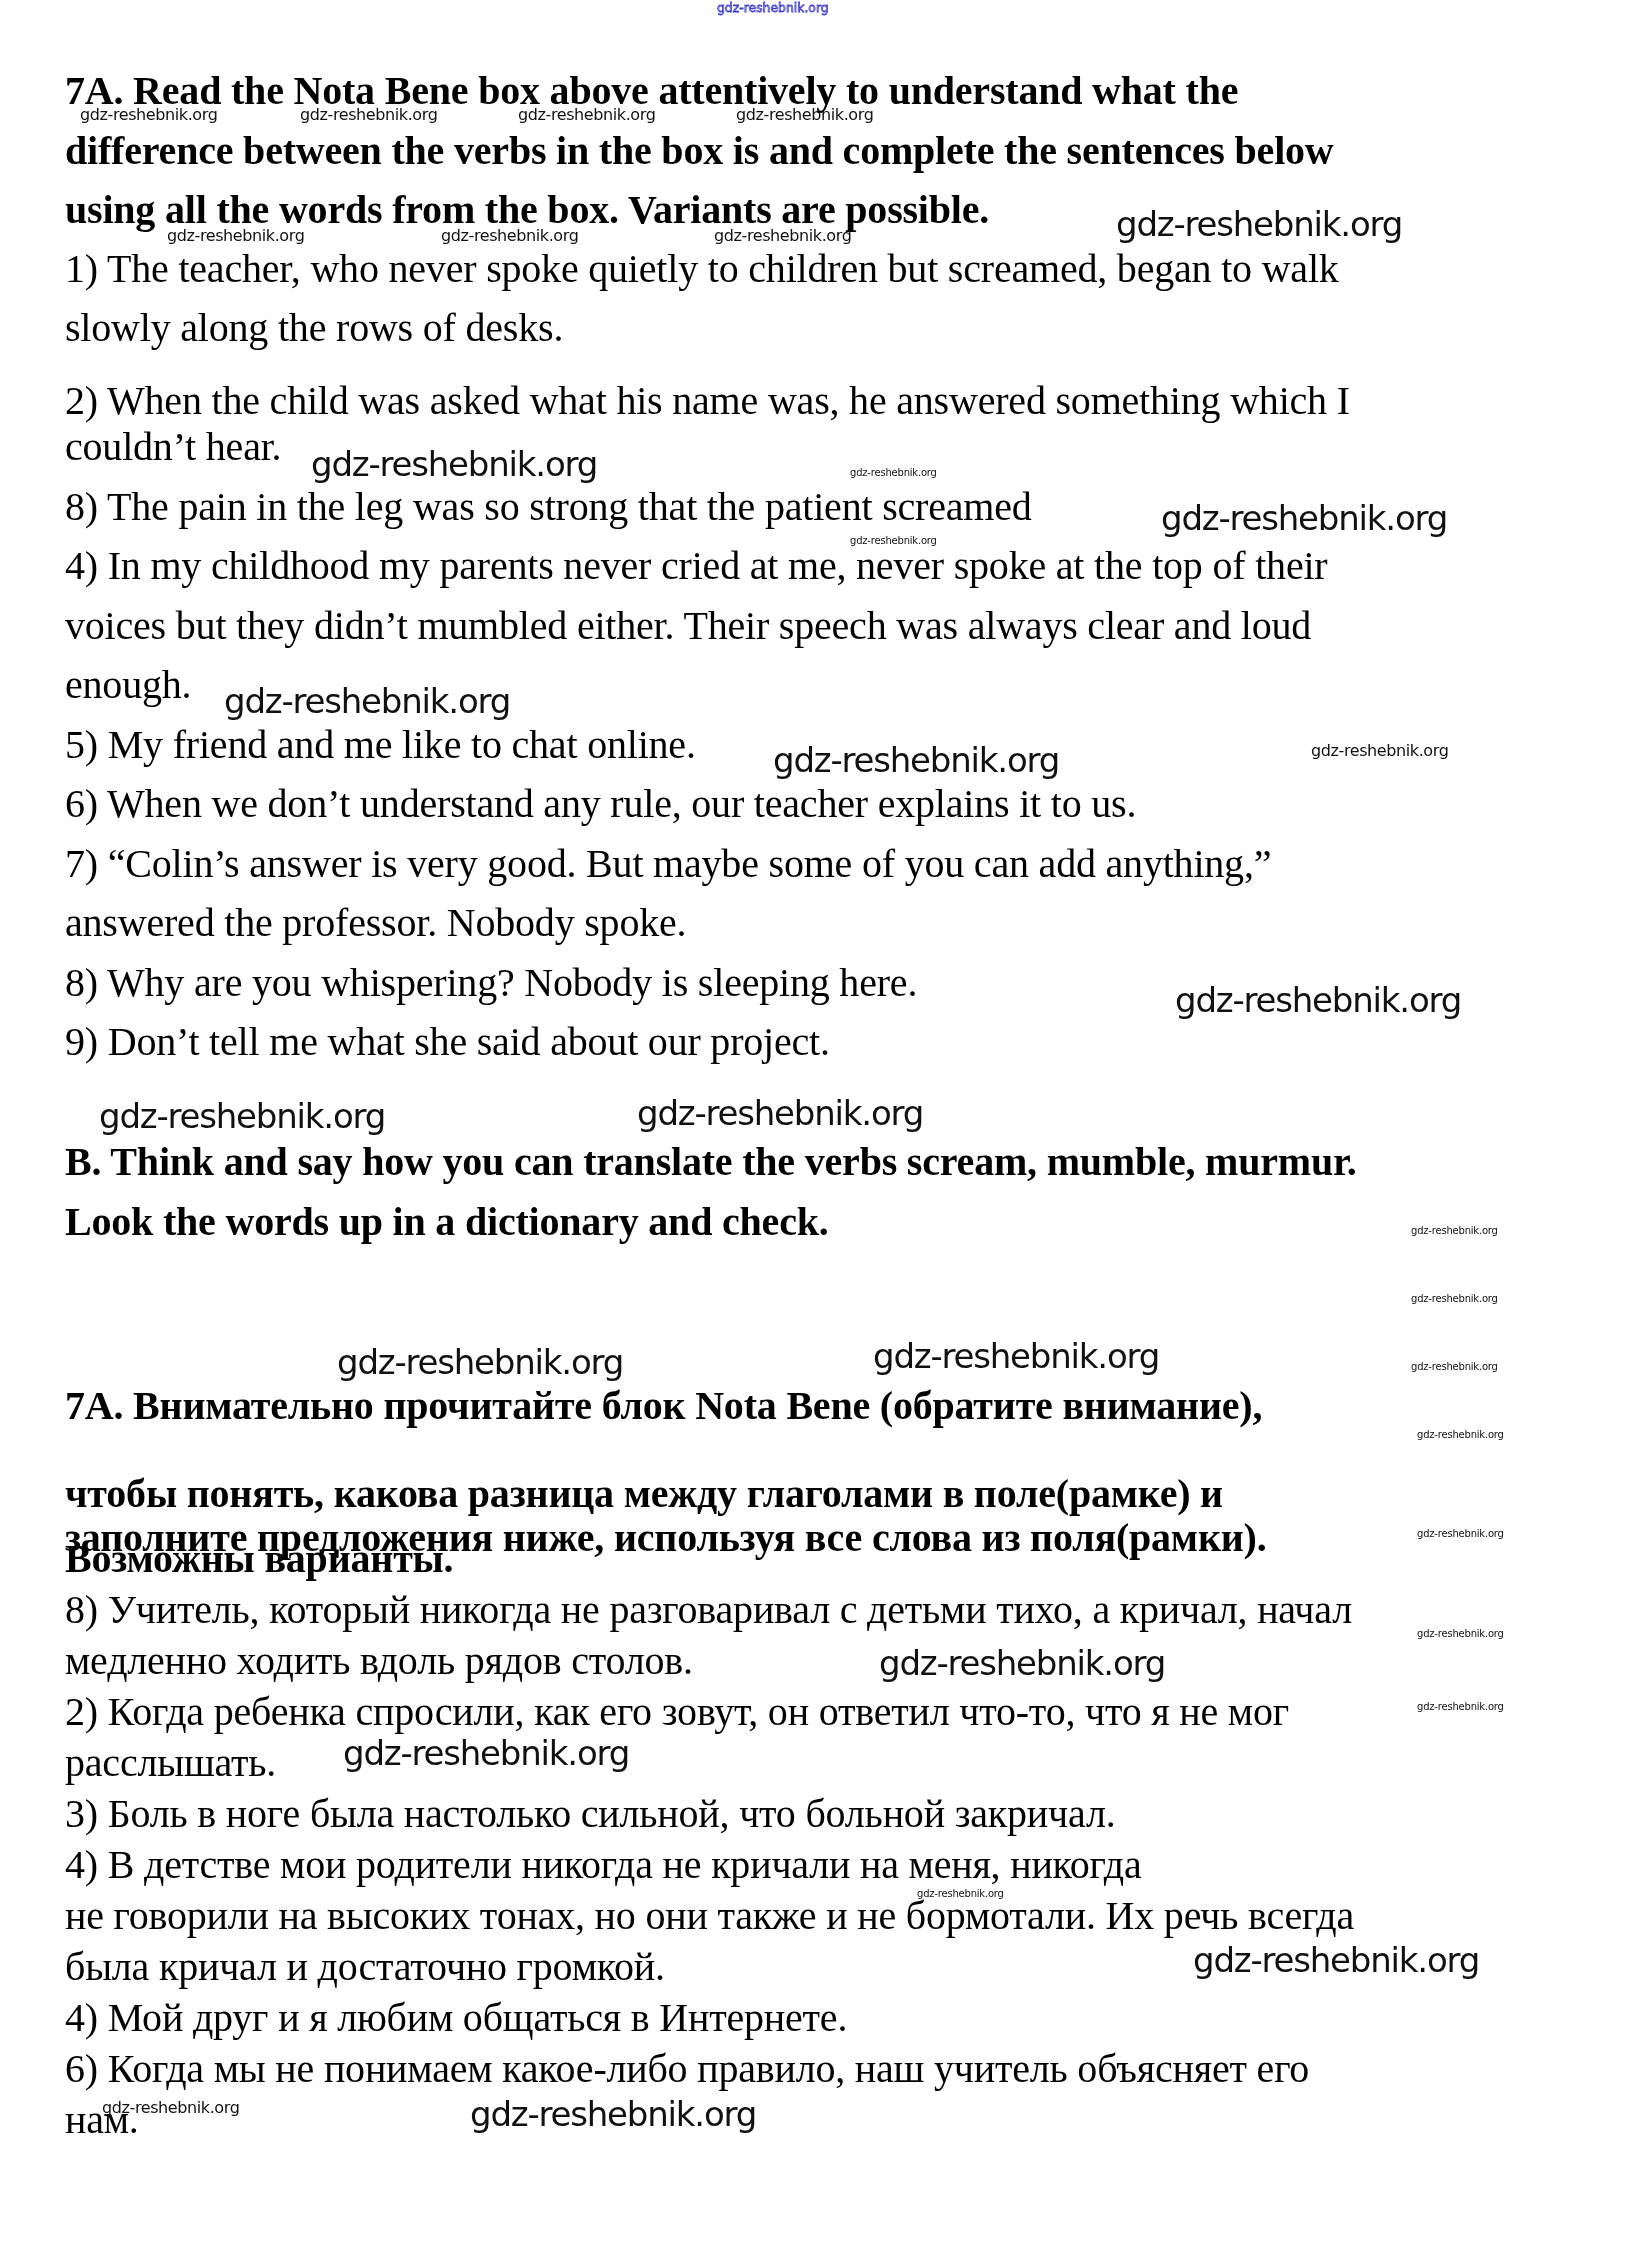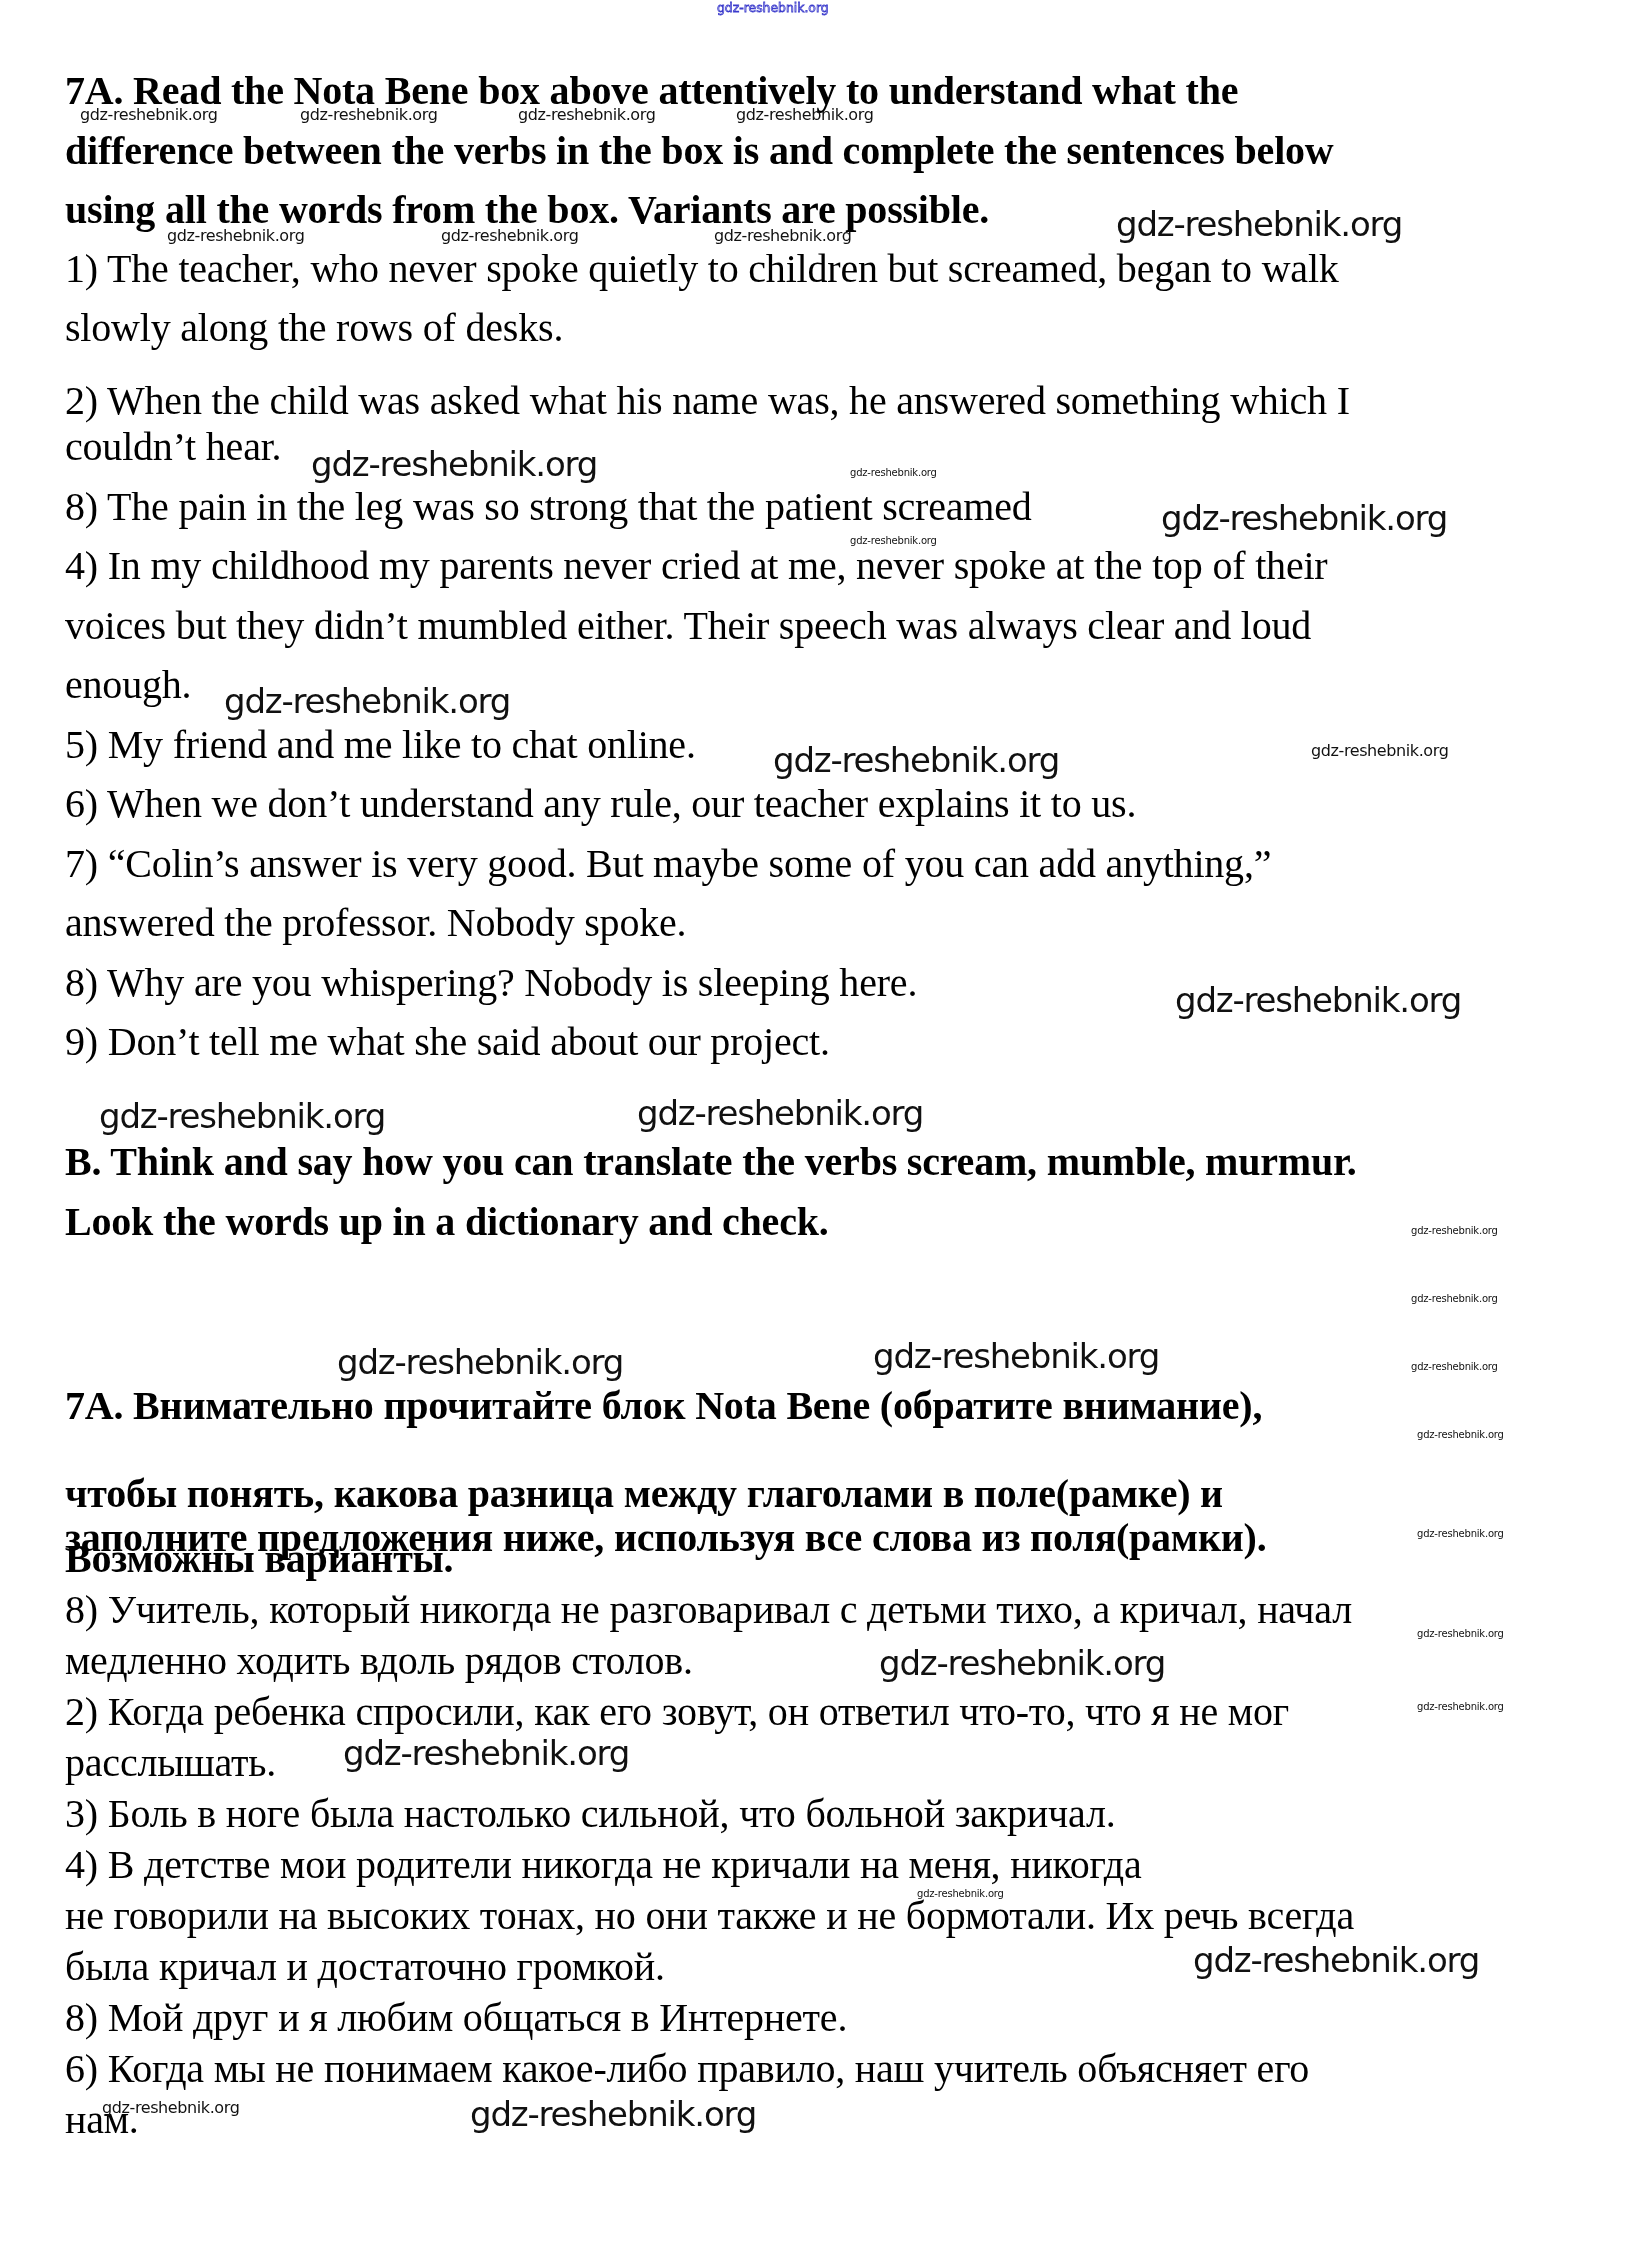--- a/index.html
+++ b/index.html
@@ -65,21 +65,21 @@
 
   <div>
     <div class="line" style="top:1587px;">8) Учитель, который никогда не разговаривал с детьми тихо, а кричал, начал</div>
     <div class="line" style="top:1638px;">медленно ходить вдоль рядов столов.</div>
     <div class="line" style="top:1689px;">2) Когда ребенка спросили, как его зовут, он ответил что-то, что я не мог</div>
     <div class="line" style="top:1740px;">расслышать.</div>
     <div class="line" style="top:1791px;">3) Боль в ноге была настолько сильной, что больной закричал.</div>
     <div class="line" style="top:1842px;">4) В детстве мои родители никогда не кричали на меня, никогда</div>
     <div class="line" style="top:1893px;">не говорили на высоких тонах, но они также и не бормотали. Их речь всегда</div>
     <div class="line" style="top:1944px;">была кричал и достаточно громкой.</div>
-    <div class="line" style="top:1995px;">8) Мой друг и я любим общаться в Интернете.</div>
+    <div class="line" style="top:1995px;">4) Мой друг и я любим общаться в Интернете.</div>
     <div class="line" style="top:2046px;">6) Когда мы не понимаем какое-либо правило, наш учитель объясняет его</div>
     <div class="line" style="top:2097px;">нам.</div>
   </div>
 
   <div class="wm wm-s" style="left:80px; top:107px;">gdz-reshebnik.org</div>
   <div class="wm wm-s" style="left:300px; top:107px;">gdz-reshebnik.org</div>
   <div class="wm wm-s" style="left:518px; top:107px;">gdz-reshebnik.org</div>
   <div class="wm wm-s" style="left:736px; top:107px;">gdz-reshebnik.org</div>
 
   <div class="wm wm-s" style="left:167px; top:228px;">gdz-reshebnik.org</div>

